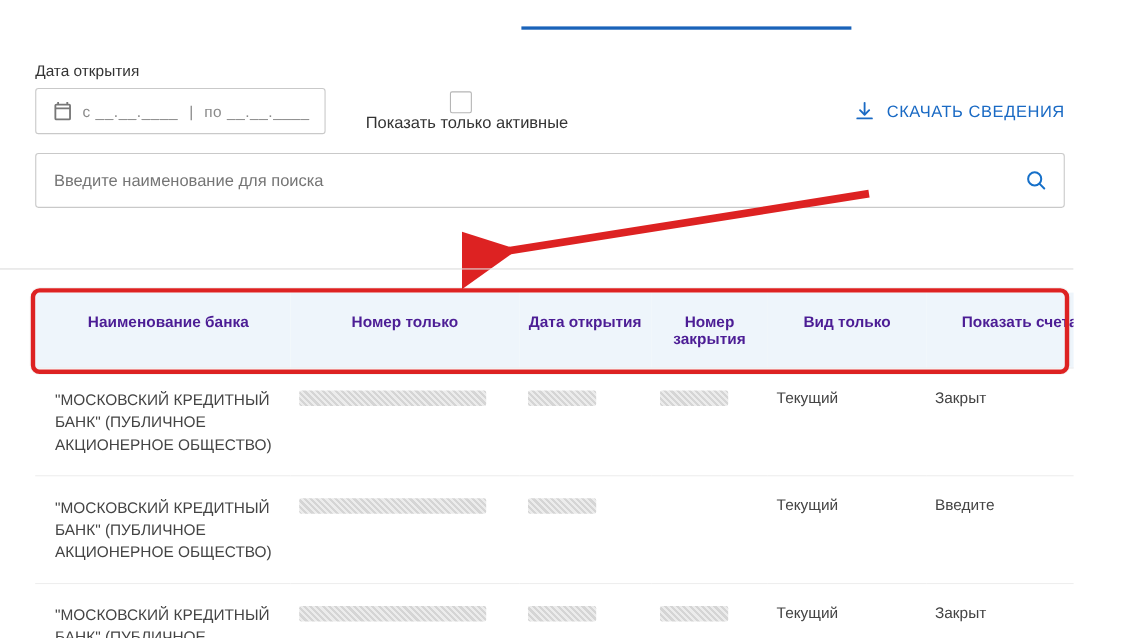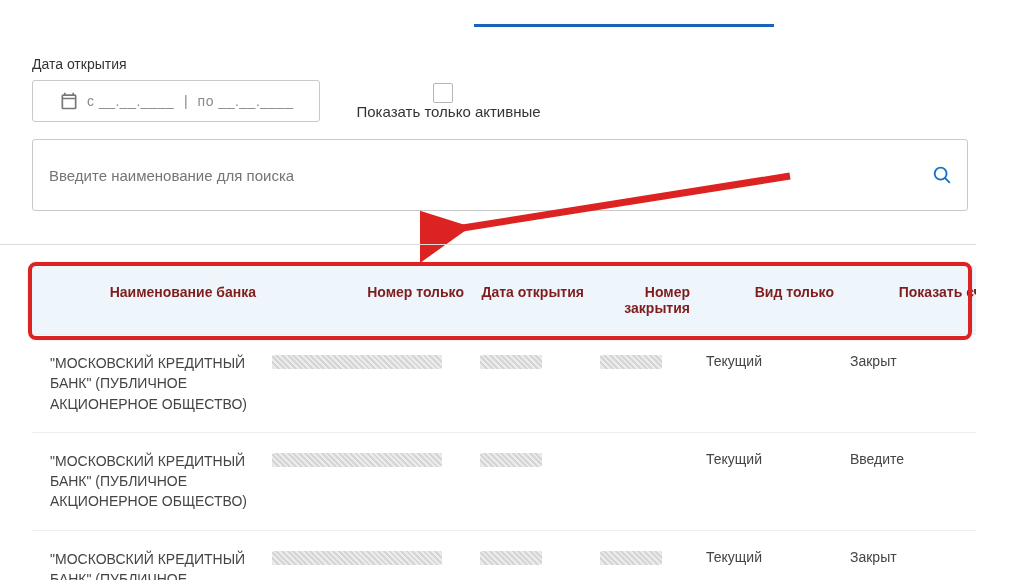--- a/index.html
+++ b/index.html
@@ -1,38 +1,38 @@
 <!DOCTYPE html>
 <html><head>
 <meta charset="utf-8">
 <style>
   html,body{margin:0;padding:0;font-family:Arial,Helvetica,sans-serif;font-size:14px;color:#333;background:#fff;}
   .page{width:976px;height:580px;position:relative;overflow:hidden;}
   .topline{position:absolute;top:24px;left:474px;width:300px;height:3px;background:#1a63b9;}
   .controls{position:absolute;top:56px;left:32px;right:8px;}
   .date-label{font-size:14px;color:#333;margin-bottom:8px;}
   .row{display:flex;align-items:center;}
-  .daterange{display:flex;align-items:center;border:1px solid #c9c9c9;border-radius:3px;height:40px;padding:0 26px;margin-right:36px;}
+  .daterange{display:flex;align-items:center;border:1px solid #c9c9c9;border-radius:3px;height:40px;padding:0 14px;margin-right:36px;}
   .daterange svg{margin-right:8px;flex:0 0 auto;}
   .daterange .txt{color:#8a8a8a;font-size:14px;letter-spacing:.5px;}
   .daterange .sep{color:#888;margin:0 10px;font-size:14px;}
   .check{display:flex;align-items:center;flex-direction:column;}
   .check .box{width:18px;height:18px;border:1px solid #b5b5b5;border-radius:2px;margin-right:12px;}
   .check .lbl{color:#333;font-size:15px;}
   .download{margin-left:auto;display:flex;align-items:center;color:#1a6ac4;font-size:15px;letter-spacing:.5px;}
   .download svg{margin-right:10px;}
-  .search{position:absolute;top:139px;left:32px;right:8px;height:44px;border:1px solid #c9c9c9;border-radius:3px;display:flex;align-items:center;padding:13px 14px;}
+  .search{position:absolute;top:139px;left:32px;right:8px;height:44px;border:1px solid #c9c9c9;border-radius:3px;display:flex;align-items:center;padding:2px 14px;}
   .search input{flex:1;border:0;outline:0;font-size:15px;color:#9a9a9a;background:transparent;}
   .search svg{flex:0 0 auto;}
   .divider{position:absolute;top:244px;left:0;right:0;height:1px;background:#dcdcdc;}
   .tablewrap{position:absolute;top:266px;left:32px;right:8px;}
   .header-outline{position:absolute;top:-4px;left:-4px;right:-4px;height:70px;border:4px solid #d22;border-radius:8px;box-shadow:0 0 0 1px rgba(0,0,0,.04);pointer-events:none;}
   table{width:100%;border-collapse:collapse;table-layout:fixed;}
   thead tr{background:#eef5fb;}
-  th{text-align:right;font-weight:700;font-size:14px;color:#7f1d1d;padding:18px 8px;vertical-align:top;}
+  th{text-align:center;font-weight:700;font-size:14px;color:#4c1d95;padding:18px 8px;vertical-align:top;}
   th:first-child{padding-left:18px;}
   tbody td{padding:18px 8px;vertical-align:top;font-size:14px;color:#444;border-top:1px solid #eee;}
   tbody td:first-child{padding-left:18px;line-height:1.45;}
   .redact{display:inline-block;height:14px;border-radius:2px;vertical-align:middle;background:repeating-linear-gradient(45deg,#d5d5d5 0,#d5d5d5 2px,#ececec 2px,#ececec 4px);}
   .arrow{position:absolute;top:168px;left:420px;pointer-events:none;}
   col.c-bank{width:232px;}
   col.c-num{width:208px;}
   col.c-open{width:120px;}
   col.c-close{width:106px;}
   col.c-type{width:144px;}
@@ -54,20 +54,28 @@
         <span class="txt"><span>с</span> <span>__.__.____</span></span>
         <span class="sep">|</span>
         <span class="txt"><span>по</span> <span>__.__.____</span></span>
       </div>
 
       <label class="check">
         <span class="box"></span>
         <span class="lbl">Показать только активные</span>
       </label>
 
+      <a class="download">
+        <svg width="20" height="20" viewBox="0 0 24 24" fill="none" stroke="#1a6ac4" stroke-width="2" stroke-linecap="round" stroke-linejoin="round">
+            <path d="M12 3v12"></path>
+            <path d="M7 11l5 5 5-5"></path>
+            <path d="M4 20h16"></path>
+          </svg>
+        <span>СКАЧАТЬ СВЕДЕНИЯ</span>
+      </a>
     </div>
   </div>
 
   <div class="search">
     <input placeholder="Введите наименование для поиска" style="">
     <svg width="22" height="22" viewBox="0 0 24 24" fill="none" stroke="#1670c9" stroke-width="2" stroke-linecap="round">
         <circle cx="10.5" cy="10.5" r="6.5"></circle>
         <line x1="20" y1="20" x2="15.2" y2="15.2"></line>
       </svg>
   </div>

